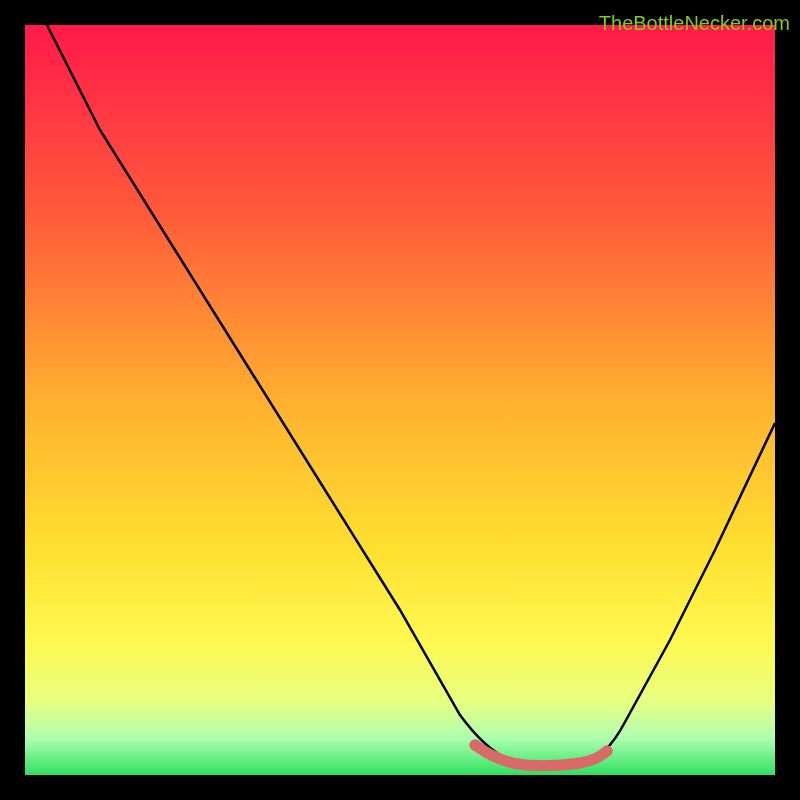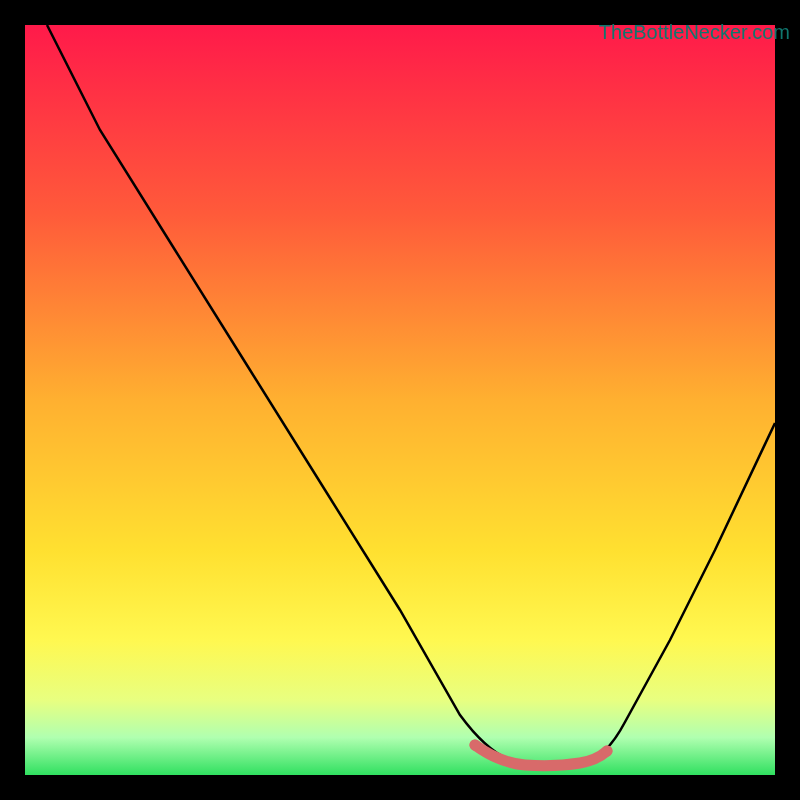--- a/index.html
+++ b/index.html
@@ -1,17 +1,17 @@
 <!DOCTYPE html>
 <html><head>
 <meta charset="utf-8">
 <style>
   * { margin: 0; padding: 0; box-sizing: border-box; }
   body { width: 800px; height: 800px; background: #000; position: relative; font-family: Arial, sans-serif; }
-  .watermark { position: absolute; top: 21px; right: 10px; color: #0f766e; font-size: 20px; font-weight: 500; z-index: 10; }
+  .watermark { position: absolute; top: 12px; right: 10px; color: #84cc16; font-size: 20px; font-weight: 500; z-index: 10; }
   .plot-area { position: absolute; left: 25px; top: 25px; width: 750px; height: 750px; }
   .gradient-bg { position: absolute; inset: 0; }
   .curves { position: absolute; inset: 0; }
 </style>
 </head>
 <body>
 
 <div class="watermark">TheBottleNecker.com</div>
 
 <div class="plot-area">

